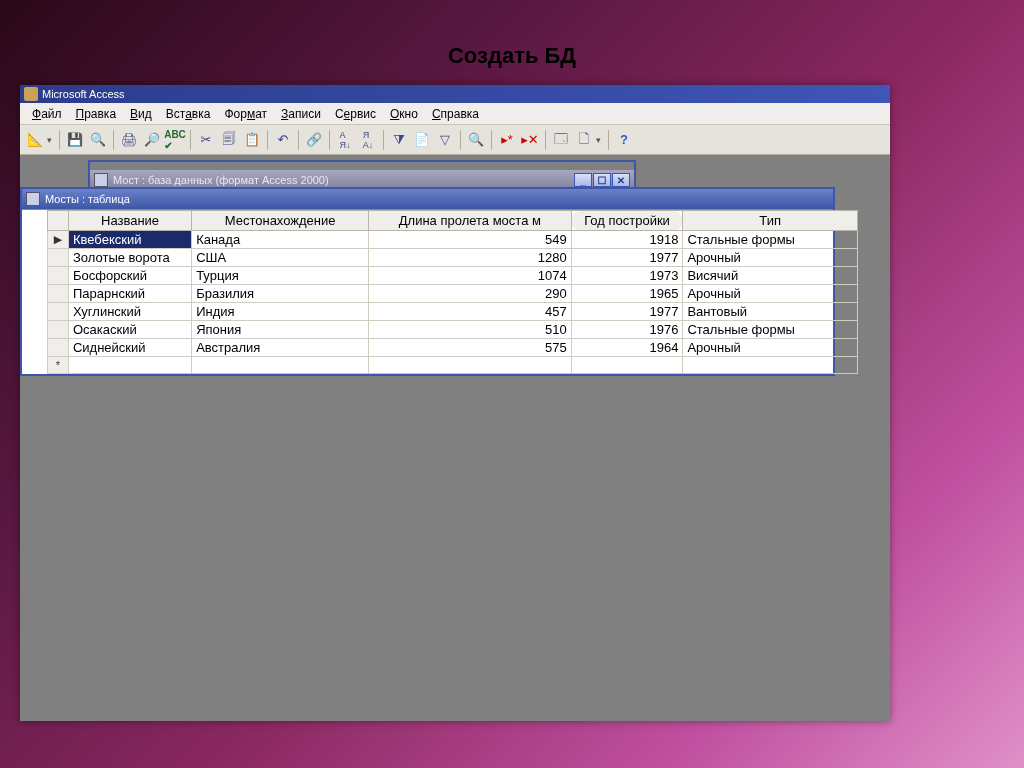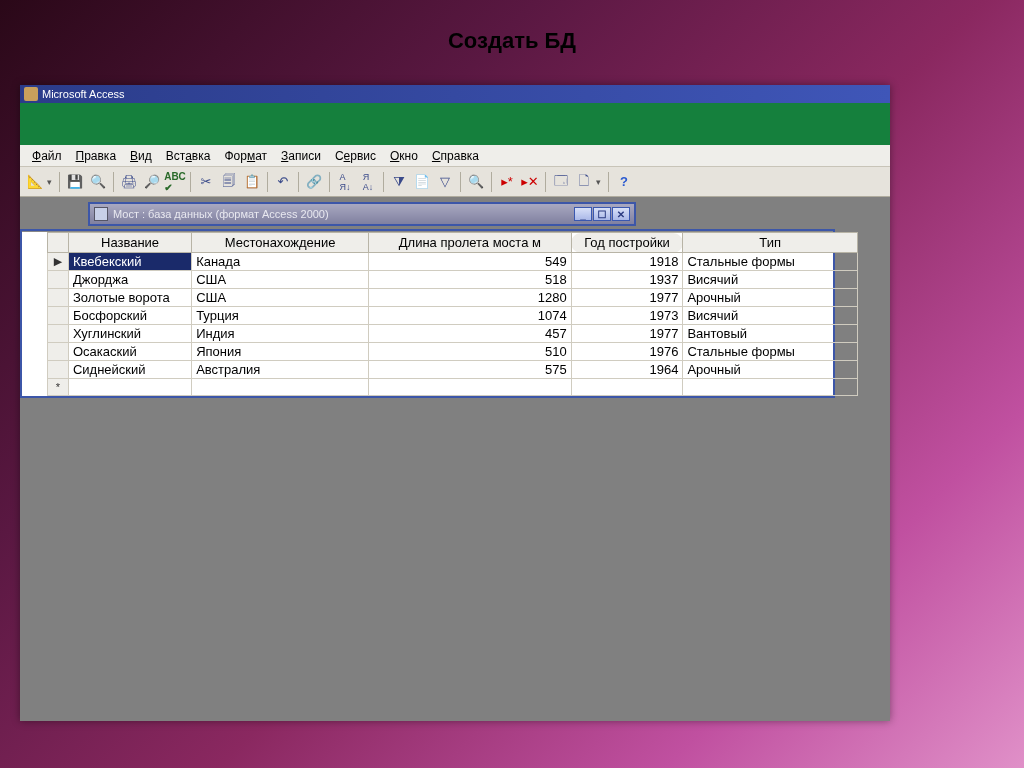--- a/index.html
+++ b/index.html
@@ -12,21 +12,21 @@
     font-size: 11px;
     background: linear-gradient(135deg, #2a0818 0%, #5a1842 30%, #8a2860 55%, #c050a0 80%, #e090c8 100%);
     overflow: hidden;
     position: relative;
   }
   .slide-title {
     text-align: center;
     color: #000;
     font-size: 22px;
     font-weight: bold;
-    padding: 28px 0 18px;
+    padding: 43px 0 18px;
   }
   .app-frame {
     position: absolute;
     left: 20px;
     top: 85px;
     width: 870px;
     height: 636px;
     background: #15803d;
     box-shadow: 0 0 8px rgba(0,0,0,0.4);
     display:flex;
@@ -50,21 +50,20 @@
   }
   .menubar {
     background: #efeeea;
     height: 22px;
     display: flex;
     align-items: center;
     padding: 0 6px;
     gap: 2px;
     border-bottom: 1px solid #c8c4b8;
     font-size: 12px;
-    margin-top: 42px;
   }
   .menubar span {
     padding: 2px 6px;
     cursor: default;
   }
   .menubar span u { text-decoration: underline; }
   .toolbar {
     background: #e6e3dc;
     height: 30px;
     display: flex;
@@ -102,20 +101,21 @@
     background: linear-gradient(to bottom, #6b82c8, #3c56a8);
     color: #fff;
     display: flex;
     align-items: center;
     padding: 0 4px;
     font-size: 11px;
   }
   .child-titlebar.inactive {
     background: linear-gradient(to bottom, #a8a8c0, #8080a0);
     color: #e8e8f0;
+    margin-top: 8px;
   }
   .child-titlebar .icon {
     width: 14px; height: 14px;
     background: #c8d0e8;
     margin-right: 5px;
     border: 1px solid #556;
   }
   .win-controls {
     margin-left: auto;
     display:flex;
@@ -254,20 +254,24 @@
         <span>Мост : база данных (формат Access 2000)</span>
         <div class="win-controls">
           <div class="wb">_</div>
           <div class="wb">☐</div>
           <div class="wb">✕</div>
         </div>
       </div>
     </div>
 
     <div class="child-window table-window">
+      <div class="child-titlebar">
+        <span class="icon"></span>
+        <span>Мосты : таблица</span>
+      </div>
       <div class="datasheet">
         <table>
           <thead>
             <tr>
               <th class="row-selector"></th>
               <th class="col-name">Название</th>
               <th class="col-loc">Местонахождение</th>
               <th class="col-len">Длина пролета моста м</th>
               <th class="col-year">Год постройки</th>
               <th class="col-type">Тип</th>
@@ -277,41 +281,41 @@
               <tr>
                 <td class="row-selector">▶</td>
                 <td class="sel-cell">Квебекский</td>
                 <td>Канада</td>
                 <td class="num">549</td>
                 <td class="num">1918</td>
                 <td>Стальные формы</td>
               </tr>
               <tr>
                 <td class="row-selector"></td>
-                <td>Джорджа</td>
-                <td>США</td>
-                <td class="num">518</td>
-                <td class="num">1937</td>
-                <td>Висячий</td>
-              </tr>
-              <tr>
-                <td class="row-selector"></td>
                 <td>Золотые ворота</td>
                 <td>США</td>
                 <td class="num">1280</td>
                 <td class="num">1977</td>
                 <td>Арочный</td>
               </tr>
               <tr>
                 <td class="row-selector"></td>
                 <td>Босфорский</td>
                 <td>Турция</td>
                 <td class="num">1074</td>
                 <td class="num">1973</td>
                 <td>Висячий</td>
+              </tr>
+              <tr>
+                <td class="row-selector"></td>
+                <td>Парарнский</td>
+                <td>Бразилия</td>
+                <td class="num">290</td>
+                <td class="num">1965</td>
+                <td>Арочный</td>
               </tr>
               <tr>
                 <td class="row-selector"></td>
                 <td>Хуглинский</td>
                 <td>Индия</td>
                 <td class="num">457</td>
                 <td class="num">1977</td>
                 <td>Вантовый</td>
               </tr>
               <tr>

